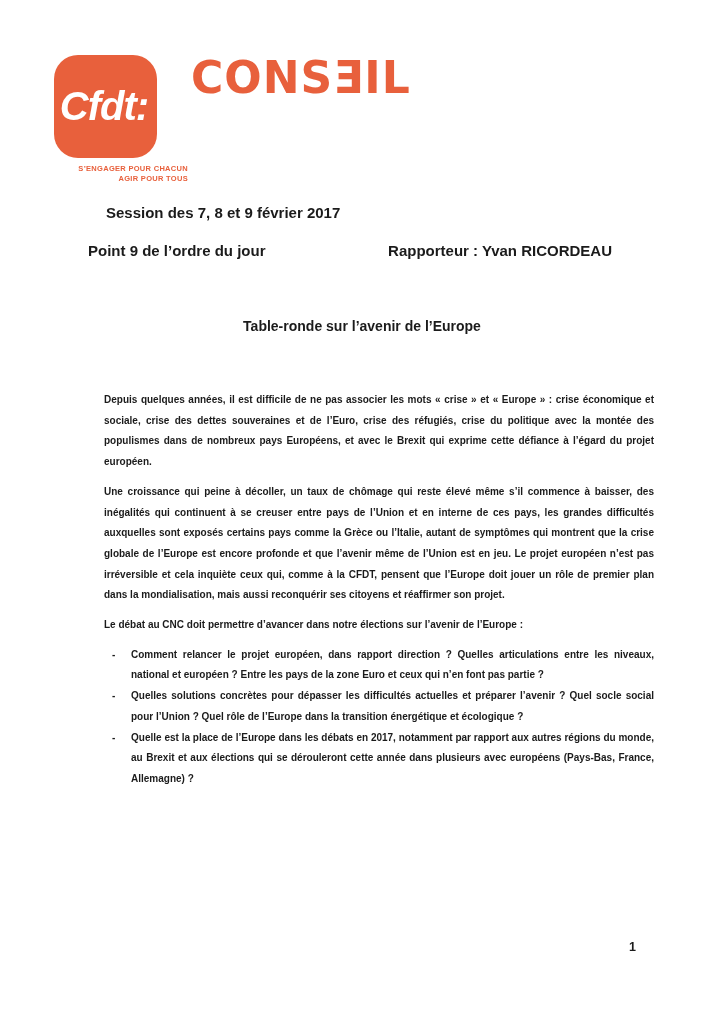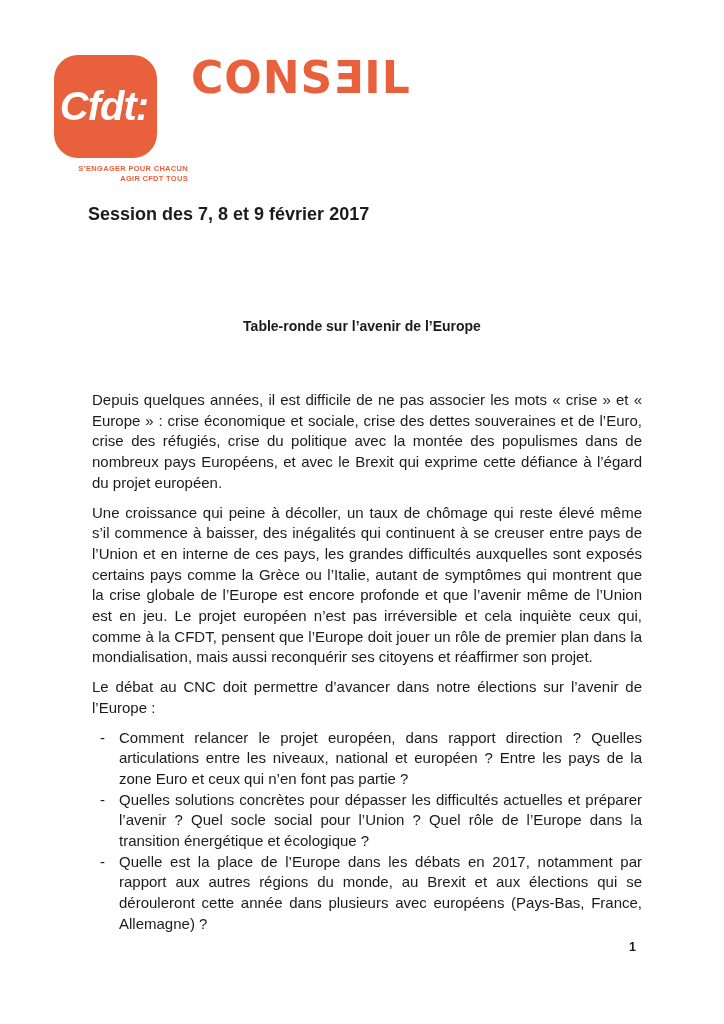--- a/index.html
+++ b/index.html
@@ -32,38 +32,38 @@
     font-family:"DejaVu Sans", "Liberation Sans", sans-serif;
     font-weight:bold;
     margin-left:16px;
   }
   .brand-line { font-size:44px; line-height:46px; letter-spacing:1px; white-space:nowrap; }
   .brand-conseil { color:var(--brand-orange, #e8603c); }
   .brand-national { color:var(--brand-dark, #3b3b3a); }
 
   
   .session-line {
-    position:absolute; left:88px; top:204px;
-    font-size:18px; font-weight:bold;
+    position:absolute; left:106px; top:204px;
+    font-size:15px; font-weight:bold;
   }
   .agenda-row {
     position:absolute; left:88px; top:242px; width:524px;
     display:flex; justify-content:space-between; align-items:baseline;
     font-size:15px; font-weight:bold;
   }
 
   
   .doc-title {
     position:absolute; left:0; top:318px; width:724px;
     text-align:center; font-size:14px; font-weight:bold;
     color:var(--text, #1b1b1b);
   }
   .body-text {
-    position:absolute; left:92px; top:390px; width:550px;
-    font-size:15px; line-height:20.7px; text-align:justify;
+    position:absolute; left:104px; top:390px; width:550px;
+    font-size:10px; line-height:20.7px; text-align:justify;font-weight:bold;
   }
   .para { margin-bottom:9px; }
   .list-item { display:flex; padding-left:8px; }
   .marker { flex:0 0 19px; }
   .item-text { flex:1; text-align:justify; }
 
   .page-number {
     position:absolute; right:88px; top:940px;
     font-size:12.5px; font-weight:bold;
   }
@@ -72,29 +72,33 @@
 <body>
 
 <div class="page">
 
   <header>
     <div class="logo-square">
       <span class="logo-text">Cfdt:</span>
     </div>
     <div class="tagline">
       <div class="tagline-line">S’ENGAGER POUR CHACUN</div>
-      <div class="tagline-line">AGIR CFDT TOUS</div>
+      <div class="tagline-line">AGIR POUR TOUS</div>
     </div>
     <div class="brand-title">
       <div class="brand-line brand-conseil">CONSƎIL</div>
     </div>
   </header>
 
   <div class="session-line">Session des 7, 8 et 9 février 2017</div>
 
+  <div class="agenda-row">
+    <span>Point 9 de l’ordre du jour</span>
+    <span>Rapporteur : Yvan RICORDEAU</span>
+  </div>
 
   <h1 class="doc-title">Table-ronde sur l’avenir de l’Europe</h1>
 
   <main class="body-text">
     <p class="para">Depuis quelques années, il est difficile de ne pas associer les mots « crise » et « Europe » : crise économique et sociale, crise des dettes souveraines et de l’Euro, crise des réfugiés, crise du politique avec la montée des populismes dans de nombreux pays Européens, et avec le Brexit qui exprime cette défiance à l’égard du projet européen.</p>
     <p class="para">Une croissance qui peine à décoller, un taux de chômage qui reste élevé même s’il commence à baisser, des inégalités qui continuent à se creuser entre pays de l’Union et en interne de ces pays, les grandes difficultés auxquelles sont exposés certains pays comme la Grèce ou l’Italie, autant de symptômes qui montrent que la crise globale de l’Europe est encore profonde et que l’avenir même de l’Union est en jeu. Le projet européen n’est pas irréversible et cela inquiète ceux qui, comme à la CFDT, pensent que l’Europe doit jouer un rôle de premier plan dans la mondialisation, mais aussi reconquérir ses citoyens et réaffirmer son projet.</p>
     <p class="para">Le débat au CNC doit permettre d’avancer dans notre élections sur l’avenir de l’Europe :</p>
 
     <div class="list">
       <div class="list-item">

